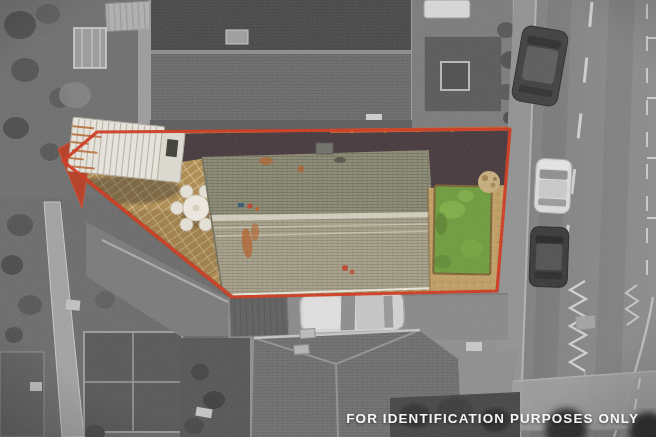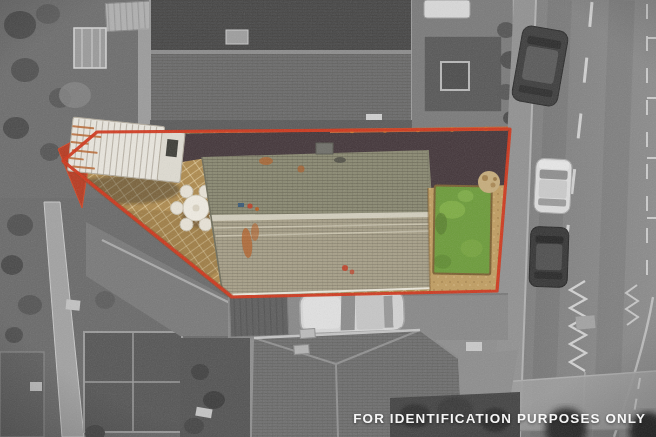--- a/index.html
+++ b/index.html
@@ -1,19 +1,19 @@
 <!DOCTYPE html>
 <html><head>
 <meta charset="utf-8">
 <style>
   html,body{margin:0;padding:0;background:#222;}
   .stage{position:relative;width:656px;height:437px;overflow:hidden;background:#888;
          font-family:"Liberation Sans",sans-serif;}
   .stage svg{display:block;}
-  .watermark{position:absolute;right:10px;bottom:11px;color:#fff;font-weight:700;
+  .watermark{position:absolute;right:17px;bottom:11px;color:#fff;font-weight:700;
              font-size:13.4px;letter-spacing:1.15px;white-space:nowrap;
              text-shadow:0 1px 3px rgba(0,0,0,.55);opacity:.95;}
 </style>
 </head>
 <body>
 
 <div class="stage">
 <svg width="656" height="437" viewBox="0 0 656 437">
   <defs>
     <linearGradient id="roadG" x1="0" y1="0" x2="1" y2="0">

